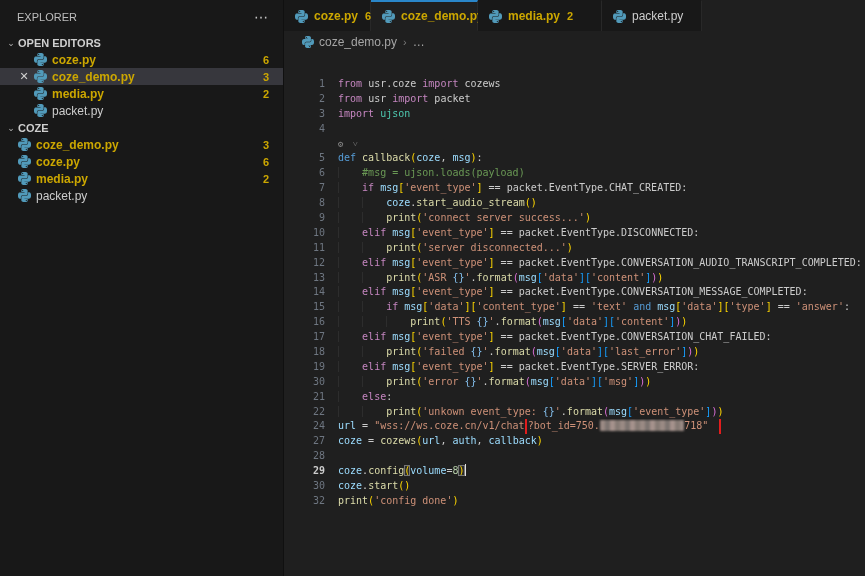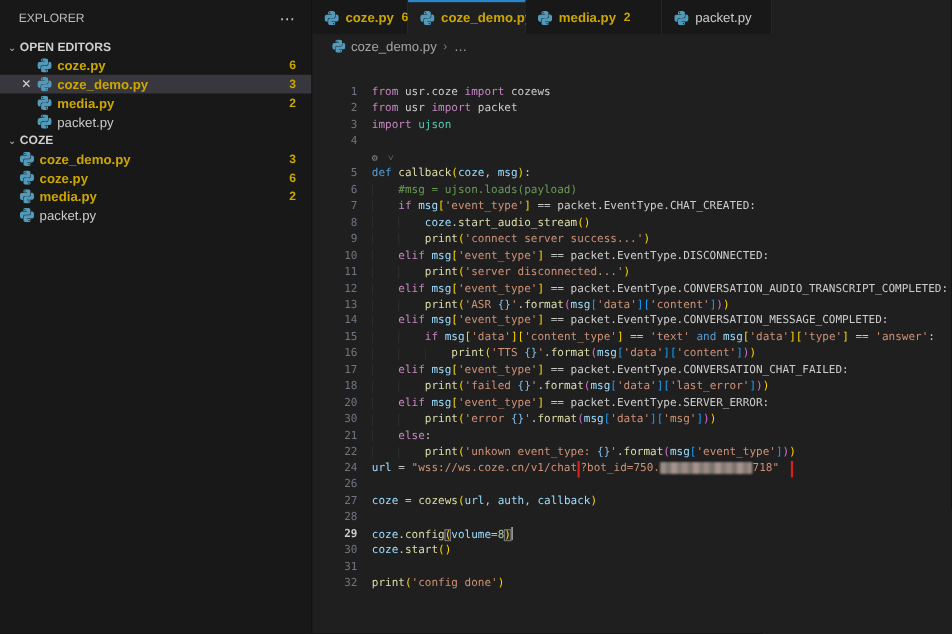--- a/index.html
+++ b/index.html
@@ -261,61 +261,53 @@
       </div>
       <div class="crow">
         <span class="gut">17</span>
         <span class="cl"><span class="tk-ig">    </span><span class="tk-k">elif</span><span class="tk-p"> </span><span class="tk-v">msg</span><span class="tk-g1">[</span><span class="tk-s">'event_type'</span><span class="tk-g1">]</span><span class="tk-p"> == packet.EventType.CONVERSATION_CHAT_FAILED:</span></span>
       </div>
       <div class="crow">
         <span class="gut">18</span>
         <span class="cl"><span class="tk-ig">    </span><span class="tk-ig">    </span><span class="tk-f">print</span><span class="tk-g1">(</span><span class="tk-s">'failed </span><span class="tk-fm">{}</span><span class="tk-s">'</span><span class="tk-p">.</span><span class="tk-f">format</span><span class="tk-g2">(</span><span class="tk-v">msg</span><span class="tk-g3">[</span><span class="tk-s">'data'</span><span class="tk-g3">]</span><span class="tk-g3">[</span><span class="tk-s">'last_error'</span><span class="tk-g3">]</span><span class="tk-g2">)</span><span class="tk-g1">)</span></span>
       </div>
       <div class="crow">
-        <span class="gut">20</span>
+        <span class="gut">19</span>
         <span class="cl"><span class="tk-ig">    </span><span class="tk-k">elif</span><span class="tk-p"> </span><span class="tk-v">msg</span><span class="tk-g1">[</span><span class="tk-s">'event_type'</span><span class="tk-g1">]</span><span class="tk-p"> == packet.EventType.SERVER_ERROR:</span></span>
       </div>
       <div class="crow">
         <span class="gut">30</span>
         <span class="cl"><span class="tk-ig">    </span><span class="tk-ig">    </span><span class="tk-f">print</span><span class="tk-g1">(</span><span class="tk-s">'error </span><span class="tk-fm">{}</span><span class="tk-s">'</span><span class="tk-p">.</span><span class="tk-f">format</span><span class="tk-g2">(</span><span class="tk-v">msg</span><span class="tk-g3">[</span><span class="tk-s">'data'</span><span class="tk-g3">]</span><span class="tk-g3">[</span><span class="tk-s">'msg'</span><span class="tk-g3">]</span><span class="tk-g2">)</span><span class="tk-g1">)</span></span>
       </div>
       <div class="crow">
         <span class="gut">21</span>
         <span class="cl"><span class="tk-ig">    </span><span class="tk-k">else</span><span class="tk-p">:</span></span>
       </div>
       <div class="crow">
         <span class="gut">22</span>
         <span class="cl"><span class="tk-ig">    </span><span class="tk-ig">    </span><span class="tk-f">print</span><span class="tk-g1">(</span><span class="tk-s">'unkown event_type: </span><span class="tk-fm">{}</span><span class="tk-s">'</span><span class="tk-p">.</span><span class="tk-f">format</span><span class="tk-g2">(</span><span class="tk-v">msg</span><span class="tk-g3">[</span><span class="tk-s">'event_type'</span><span class="tk-g3">]</span><span class="tk-g2">)</span><span class="tk-g1">)</span></span>
       </div>
       <div class="crow">
         <span class="gut">24</span>
         <span class="cl"><span class="tk-v">url</span><span class="tk-p"> = </span><span class="tk-s">"wss://ws.coze.cn/v1/chat</span><span class="redbox"><span class="tk-s">?bot_id=750.</span><span class="blurseg">              </span><span class="tk-s">718"</span></span></span>
       </div>
       <div class="crow">
-        <span class="gut">26</span>
-        <span class="cl"></span>
-      </div>
-      <div class="crow">
         <span class="gut">27</span>
         <span class="cl"><span class="tk-v">coze</span><span class="tk-p"> = </span><span class="tk-f">cozews</span><span class="tk-g1">(</span><span class="tk-v">url</span><span class="tk-p">, </span><span class="tk-v">auth</span><span class="tk-p">, </span><span class="tk-v">callback</span><span class="tk-g1">)</span></span>
       </div>
       <div class="crow">
         <span class="gut">28</span>
         <span class="cl"></span>
       </div>
       <div class="crow">
         <span class="gut cur">29</span>
         <span class="cl"><span class="tk-v">coze</span><span class="tk-p">.</span><span class="tk-f">config</span><span class="tk-g1 tk-mb">(</span><span class="tk-v">volume</span><span class="tk-p">=</span><span class="tk-n">8</span><span class="tk-g1 tk-mb">)</span><span class="cursor"></span></span>
       </div>
       <div class="crow">
         <span class="gut">30</span>
         <span class="cl"><span class="tk-v">coze</span><span class="tk-p">.</span><span class="tk-f">start</span><span class="tk-g1">(</span><span class="tk-g1">)</span></span>
       </div>
       <div class="crow">
-        <span class="gut">31</span>
-        <span class="cl"></span>
-      </div>
-      <div class="crow">
         <span class="gut">32</span>
         <span class="cl"><span class="tk-f">print</span><span class="tk-g1">(</span><span class="tk-s">'config done'</span><span class="tk-g1">)</span></span>
       </div>
     </div>
 </div>
 
 </body></html>

